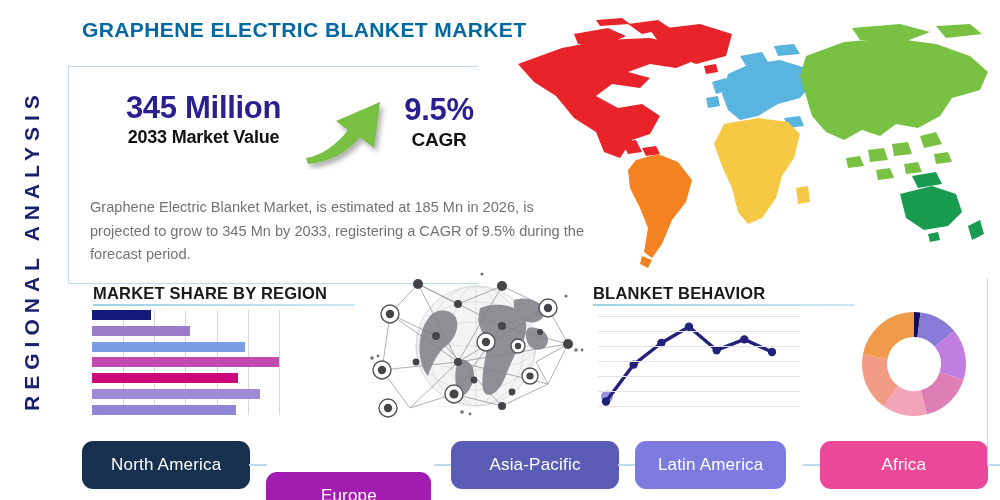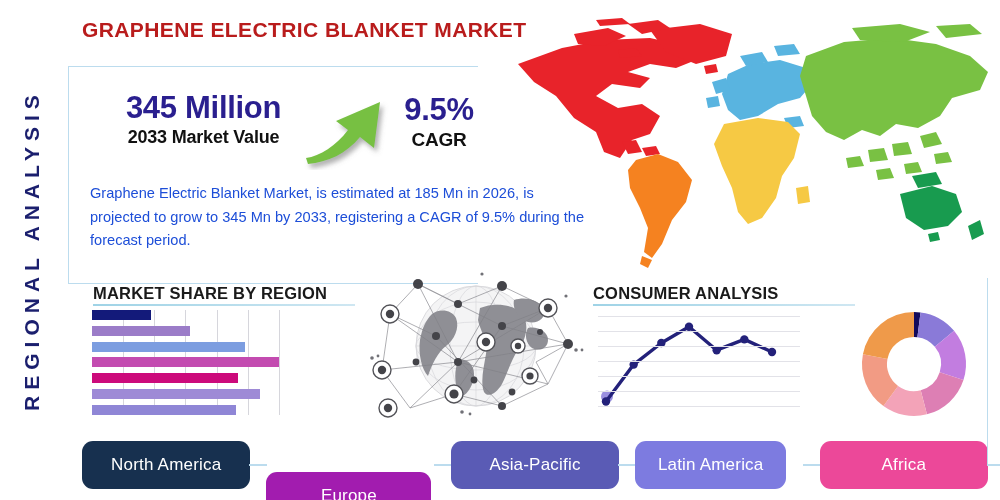--- a/index.html
+++ b/index.html
@@ -25,21 +25,21 @@
     letter-spacing: 6px;
     color: #1b1f6e;
     font-family: "Liberation Sans", sans-serif;
   }
 
   
   .title {
     position: absolute; left: 82px; top: 18px;
     font-size: 21px; font-weight: 700;
     letter-spacing: 0.4px;
-    color: #b91c1c;
+    color: #0369a1;
     font-family: "Liberation Sans", sans-serif;
   }
 
   
   .frame {
     position: absolute; left: 68px; top: 66px;
     width: 410px; height: 218px;
     border: 1.5px solid #bcdcee;
     border-right: none;
     background: transparent;
@@ -58,23 +58,23 @@
     margin-top: 2px; letter-spacing: -0.2px;
     font-family: "Liberation Sans", sans-serif;
   }
   .kpi-right { position: absolute; left: 298px; top: 2px; text-align: center; width: 110px; }
   .kpi-right .kpi-value { font-size: 31px; }
   .kpi-right .kpi-label { font-size: 19px; }
   .arrow { position: absolute; left: 218px; top: -8px; width: 92px; height: 86px; }
 
   
   .desc {
-    position: absolute; left: 90px; top: 182px;
+    position: absolute; left: 90px; top: 196px;
     width: 505px;
-    font-size: 14.6px; line-height: 1.62; color: #1d4ed8;
+    font-size: 14.6px; line-height: 1.62; color: #737373;
     font-family: "Liberation Sans", sans-serif;
   }
 
   
   .worldmap { position: absolute; left: 500px; top: 12px; width: 500px; height: 262px; }
 
   
   .sec-head {
     position: absolute;
     font-size: 16.5px; font-weight: 700; color: #1a1a1a;
@@ -218,21 +218,21 @@
         <path d="M412,164 L436,160 L442,172 L418,176 Z"></path>
         <path d="M468,214 L480,208 L484,222 L472,228 Z"></path>
         <path d="M428,222 L438,220 L440,228 L430,230 Z"></path>
       </g>
     </svg>
   </div>
 
   <div class="sec-head" style="left:93px; top:284px;">MARKET SHARE BY REGION</div>
   <div class="sec-rule" style="left:93px; top:304px; width:262px;"></div>
 
-  <div class="sec-head" style="left:593px; top:284px;">CONSUMER ANALYSIS</div>
+  <div class="sec-head" style="left:593px; top:284px;">BLANKET BEHAVIOR</div>
   <div class="sec-rule" style="left:593px; top:304px; width:262px;"></div>
 
   <div class="barchart">
     <div class="bar-grid" id="bar-grid">
         <i style="left: 31.1429px;"></i>
         <i style="left: 62.2857px;"></i>
         <i style="left: 93.4286px;"></i>
         <i style="left: 124.571px;"></i>
         <i style="left: 155.714px;"></i>
         <i style="left: 186.857px;"></i>

